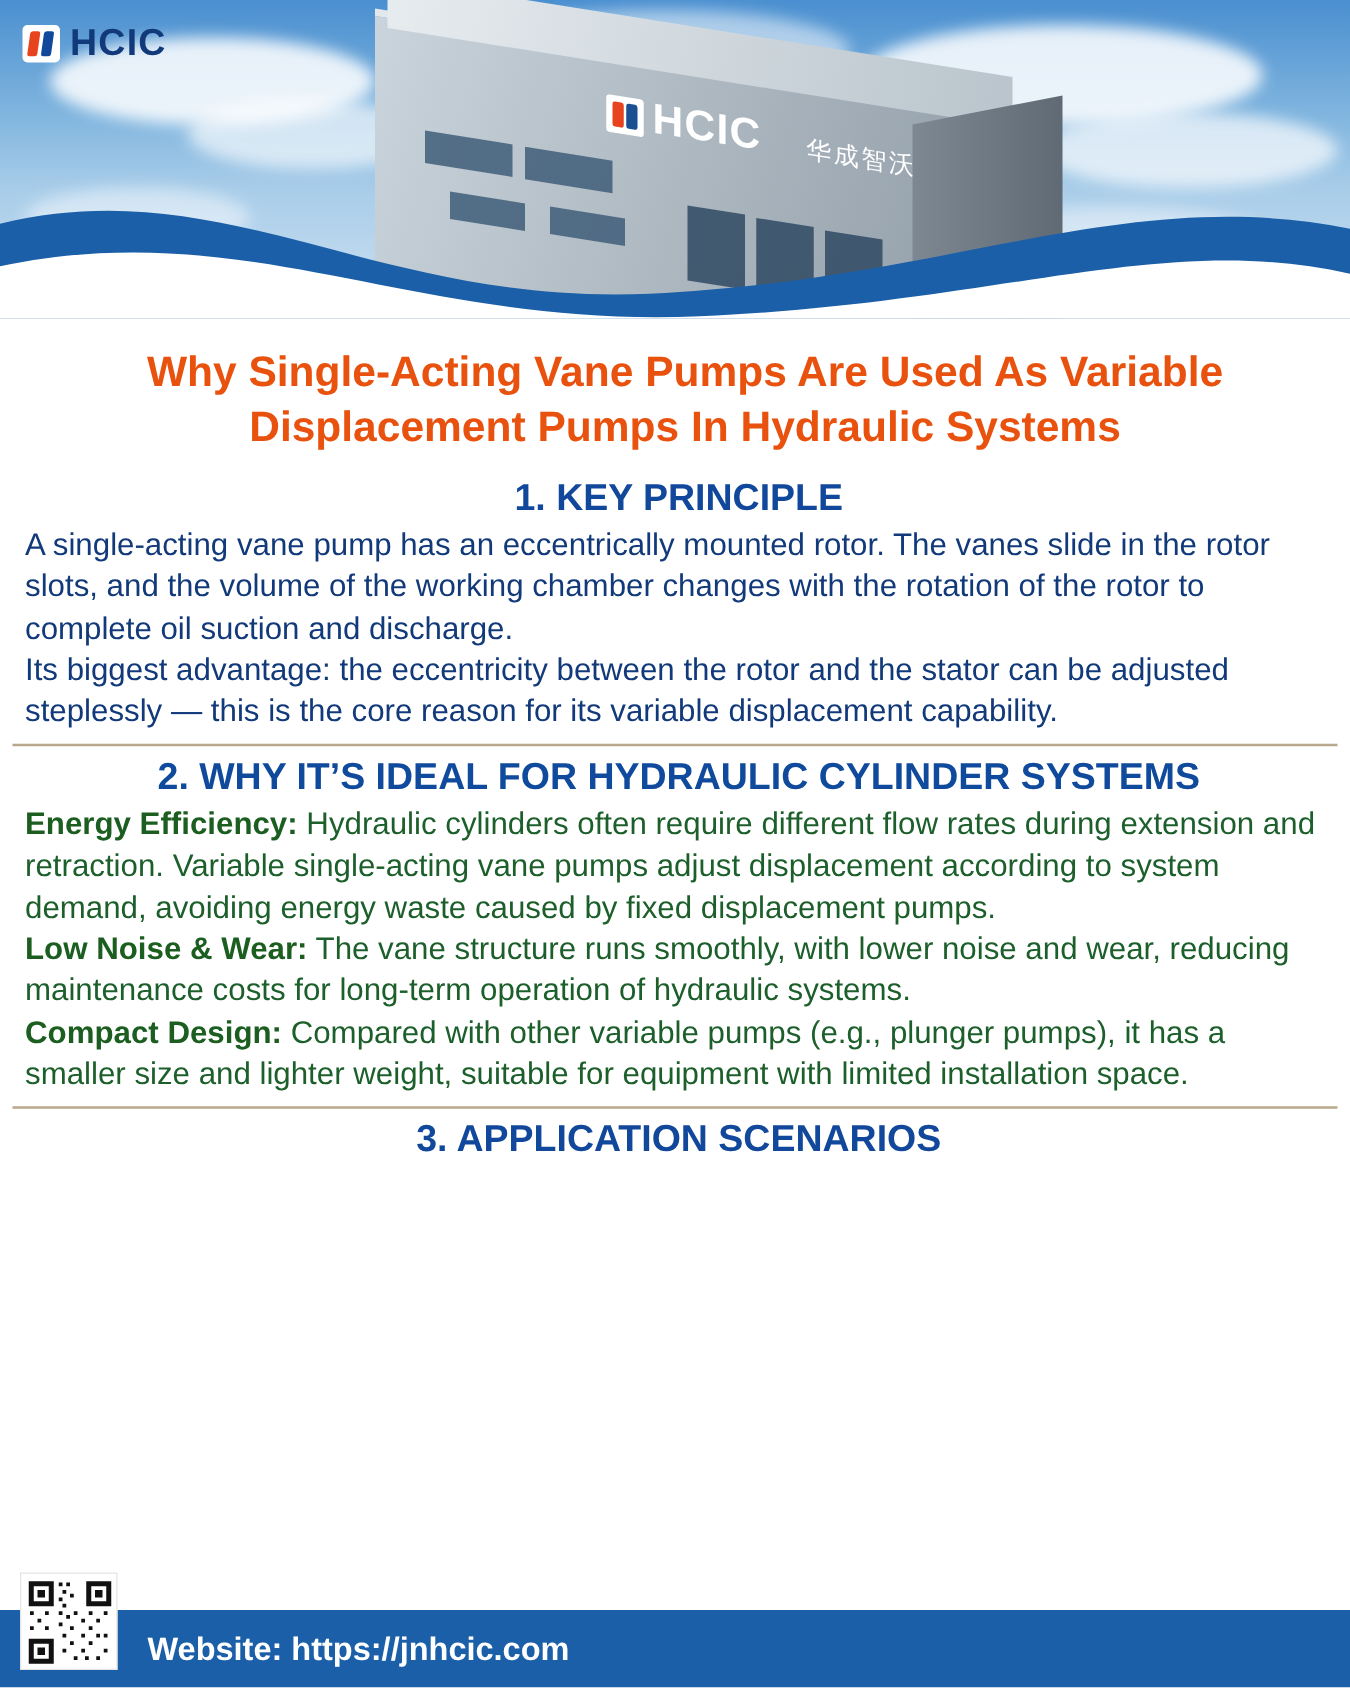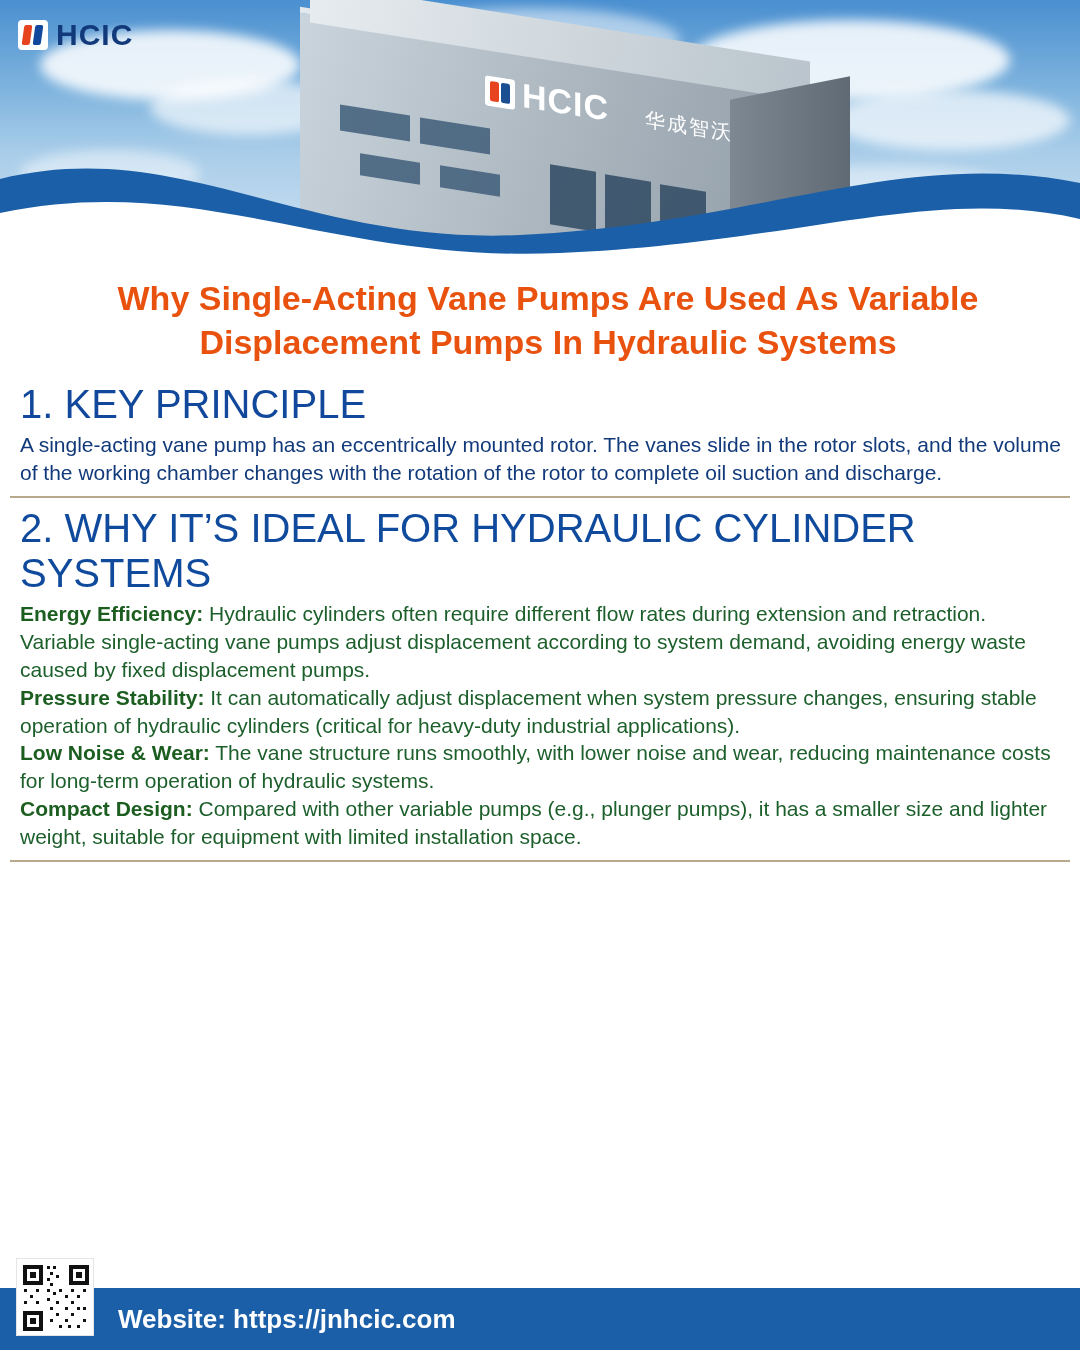--- a/index.html
+++ b/index.html
@@ -121,26 +121,27 @@
     color: #E8520E;
     font-weight: bold;
     font-size: 34px;
     line-height: 1.28;
     text-align: center;
     padding: 22px 18px 12px 34px;
   }
 
   .section { padding: 0 14px; }
   .sec-head {
-    font-size: 40px; font-weight: normal; color: #12489b;
+    font-size: 30px; font-weight: bold; color: #12489b;
     margin: 6px 0 4px 6px;
+    text-align: center;
   }
   .sec-head.dark { color: #0f4a9c; }
   p.body {
-    font-size: 21px;
+    font-size: 25px;
     line-height: 1.33;
     color: #123a7a;
     margin: 0 0 0 6px;
   }
   p.body.green { color: #1c5f2b; }
   .lead { font-weight: bold; color: #1b5e20; margin-top: 25px; }
   .divider {
     height: 2px; background: #b9a98c; margin: 9px 10px 8px 10px;
   }
 
@@ -207,44 +208,43 @@
     <span class="txt">HCIC</span>
   </div>
 
   <div class="content">
 
     <div class="title">Why Single-Acting Vane Pumps Are Used As Variable Displacement Pumps In Hydraulic Systems</div>
 
     <div class="section">
       <div class="sec-head">1. KEY PRINCIPLE</div>
       <p class="body">A single-acting vane pump has an eccentrically mounted rotor. The vanes slide in the rotor slots, and the volume of the working chamber changes with the rotation of the rotor to complete oil suction and discharge.</p>
+      <p class="body">Its biggest advantage: the eccentricity between the rotor and the stator can be adjusted steplessly — this is the core reason for its variable displacement capability.</p>
     </div>
 
     <div class="divider"></div>
 
     <div class="section">
       <div class="sec-head dark">2. WHY IT’S IDEAL FOR HYDRAULIC CYLINDER SYSTEMS</div>
 
       <p class="body green">
         <span class="lead">Energy Efficiency:</span><span> Hydraulic cylinders often require different flow rates during extension and retraction. Variable single-acting vane pumps adjust displacement according to system demand, avoiding energy waste caused by fixed displacement pumps.</span>
-      </p>
-      <p class="body green">
-        <span class="lead">Pressure Stability:</span><span> It can automatically adjust displacement when system pressure changes, ensuring stable operation of hydraulic cylinders (critical for heavy-duty industrial applications).</span>
       </p>
       <p class="body green">
         <span class="lead">Low Noise &amp; Wear:</span><span> The vane structure runs smoothly, with lower noise and wear, reducing maintenance costs for long-term operation of hydraulic systems.</span>
       </p>
       <p class="body green">
         <span class="lead">Compact Design:</span><span> Compared with other variable pumps (e.g., plunger pumps), it has a smaller size and lighter weight, suitable for equipment with limited installation space.</span>
       </p>
     </div>
 
     <div class="divider"></div>
 
     <div class="section">
+      <div class="sec-head">3. APPLICATION SCENARIOS</div>
     </div>
   </div>
 
   <div class="footer">
     <div class="website">Website: https://jnhcic.com</div>
   </div>
 
   <div class="qr">
     <svg width="70" height="70" viewBox="0 0 70 70">
       <rect width="70" height="70" fill="#ffffff"></rect>

